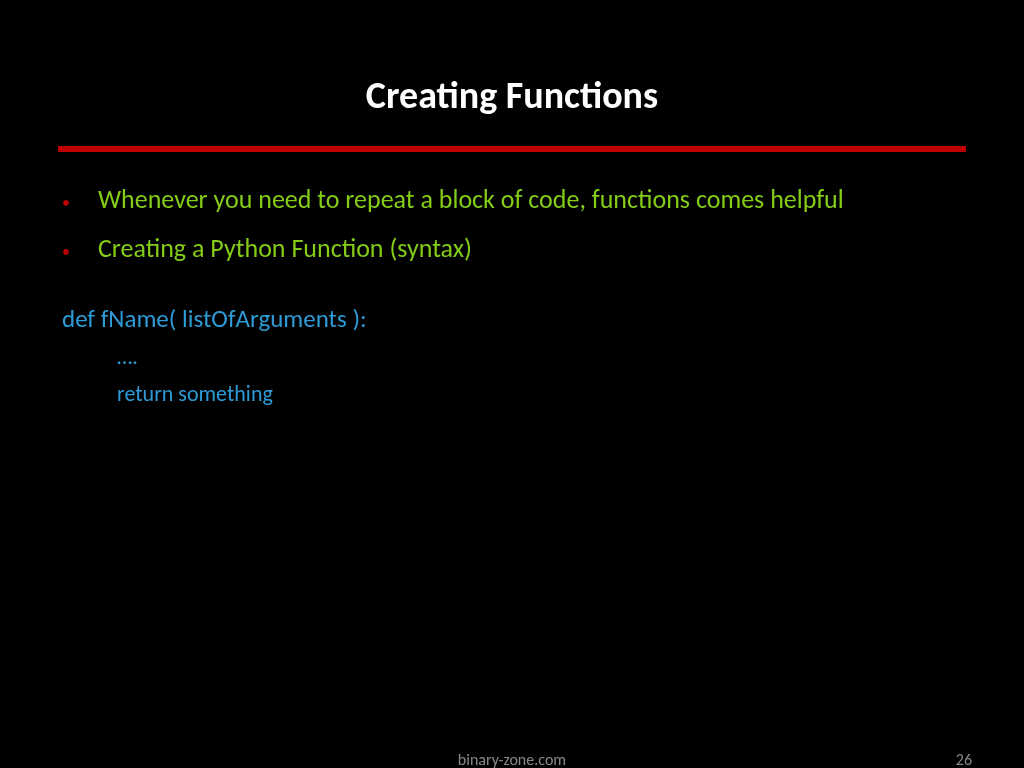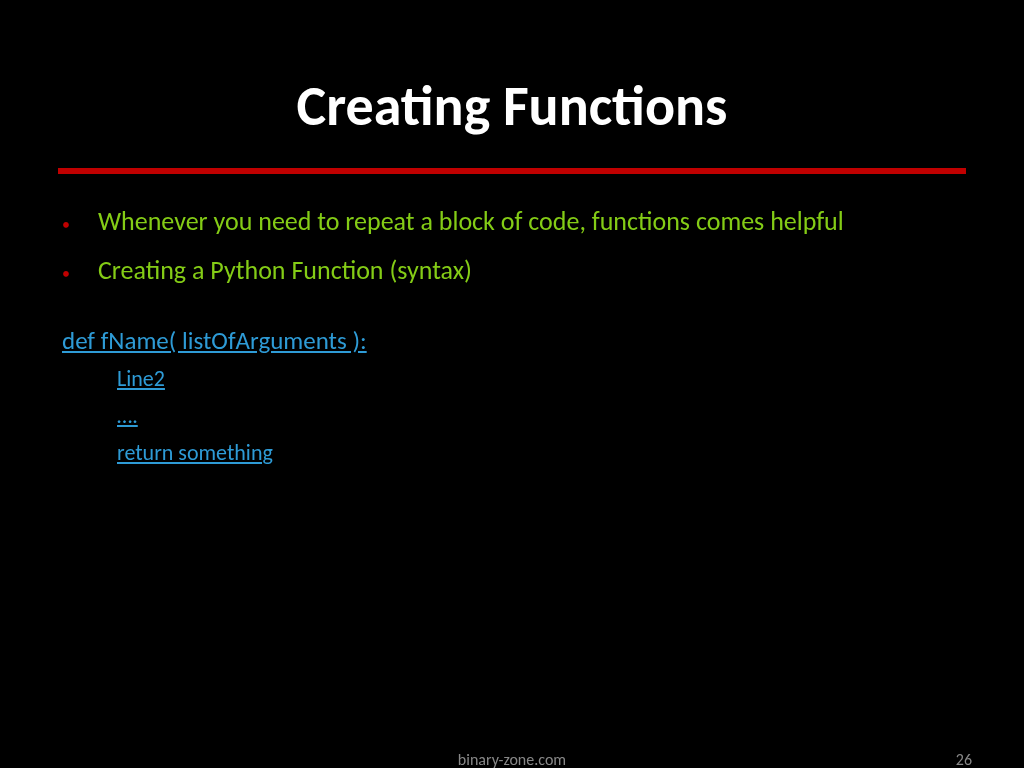--- a/index.html
+++ b/index.html
@@ -17,21 +17,21 @@
       position: relative;
     }
     .slide {
       width: 100%;
       height: 100%;
       padding: 0;
       position: relative;
     }
     .title {
       text-align: center;
-      font-size: 56px;
+      font-size: 38px;
       font-weight: bold;
       padding-top: 72px;
       padding-bottom: 28px;
     }
     .divider {
       height: 6px;
       background: #c00000;
       margin: 0 58px 30px 58px;
     }
     .content {
@@ -55,21 +55,20 @@
       flex-shrink: 0;
     }
     .bullet-text {
       color: #84cc16;
     }
     .code-block {
       margin-top: 34px;
       color: #2e9bd6;
       font-size: 25px;
       line-height: 1.5;
-      text-decoration: underline;
     }
     .code-indent {
       padding-left: 55px;
       font-size: 22px;
       line-height: 1.7;
     }
     .footer {
       position: absolute;
       bottom: 18px;
       left: 0;
@@ -100,21 +99,20 @@
         <span class="bullet-text">Whenever you need to repeat a block of code, functions comes helpful</span>
       </li>
       <li class="bullet-item">
         <span class="bullet-marker">•</span>
         <span class="bullet-text">Creating a Python Function (syntax)</span>
       </li>
     </ul>
     <div class="code-block">
       <div>def fName( listOfArguments ):</div>
       <div class="code-indent">
-        <div>Line2</div>
         <div>….</div>
         <div>return something</div>
       </div>
     </div>
   </div>
   <div class="footer">
     <span class="footer-center">binary-zone.com</span>
     <span class="footer-right">26</span>
   </div>
 </div>

